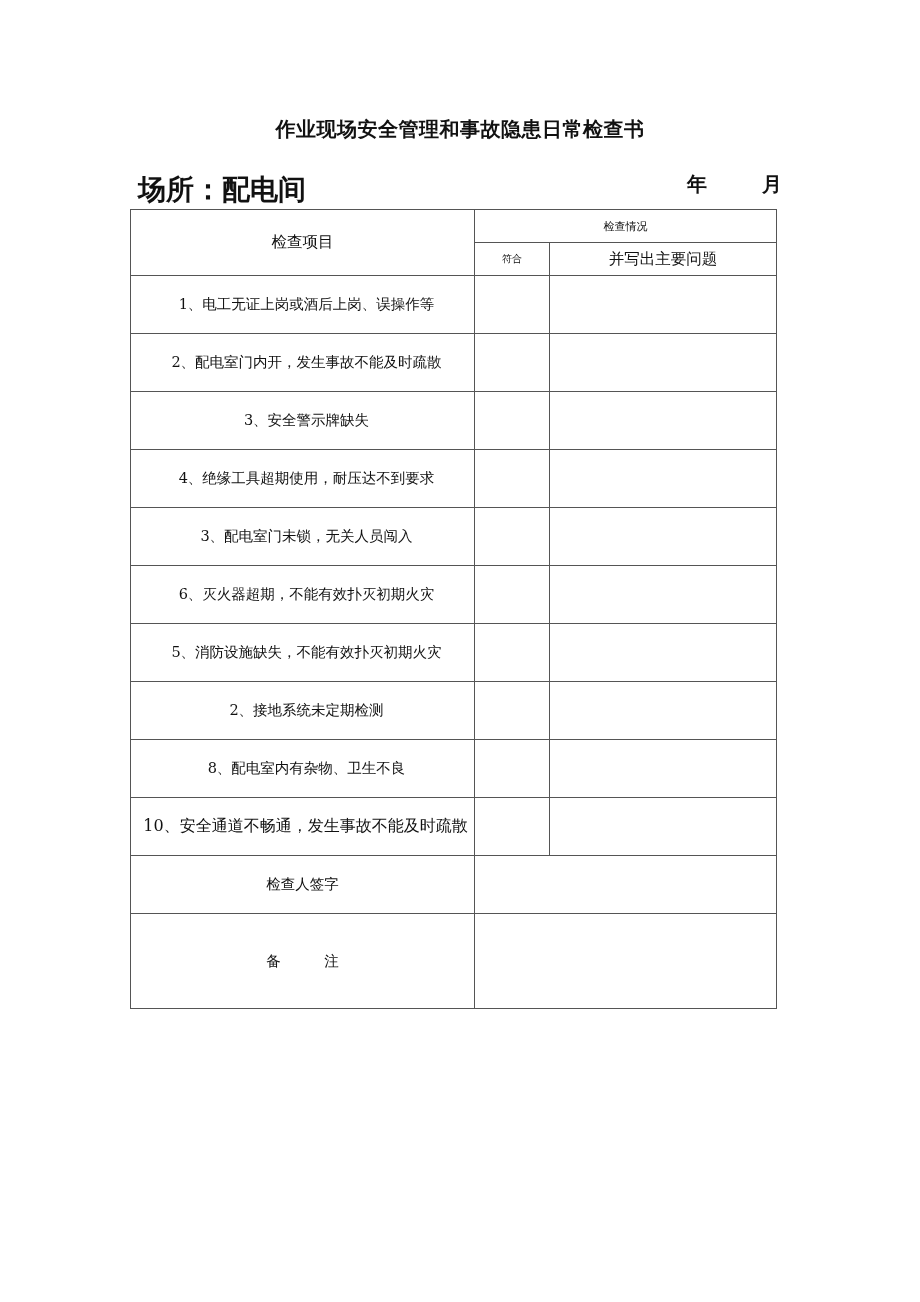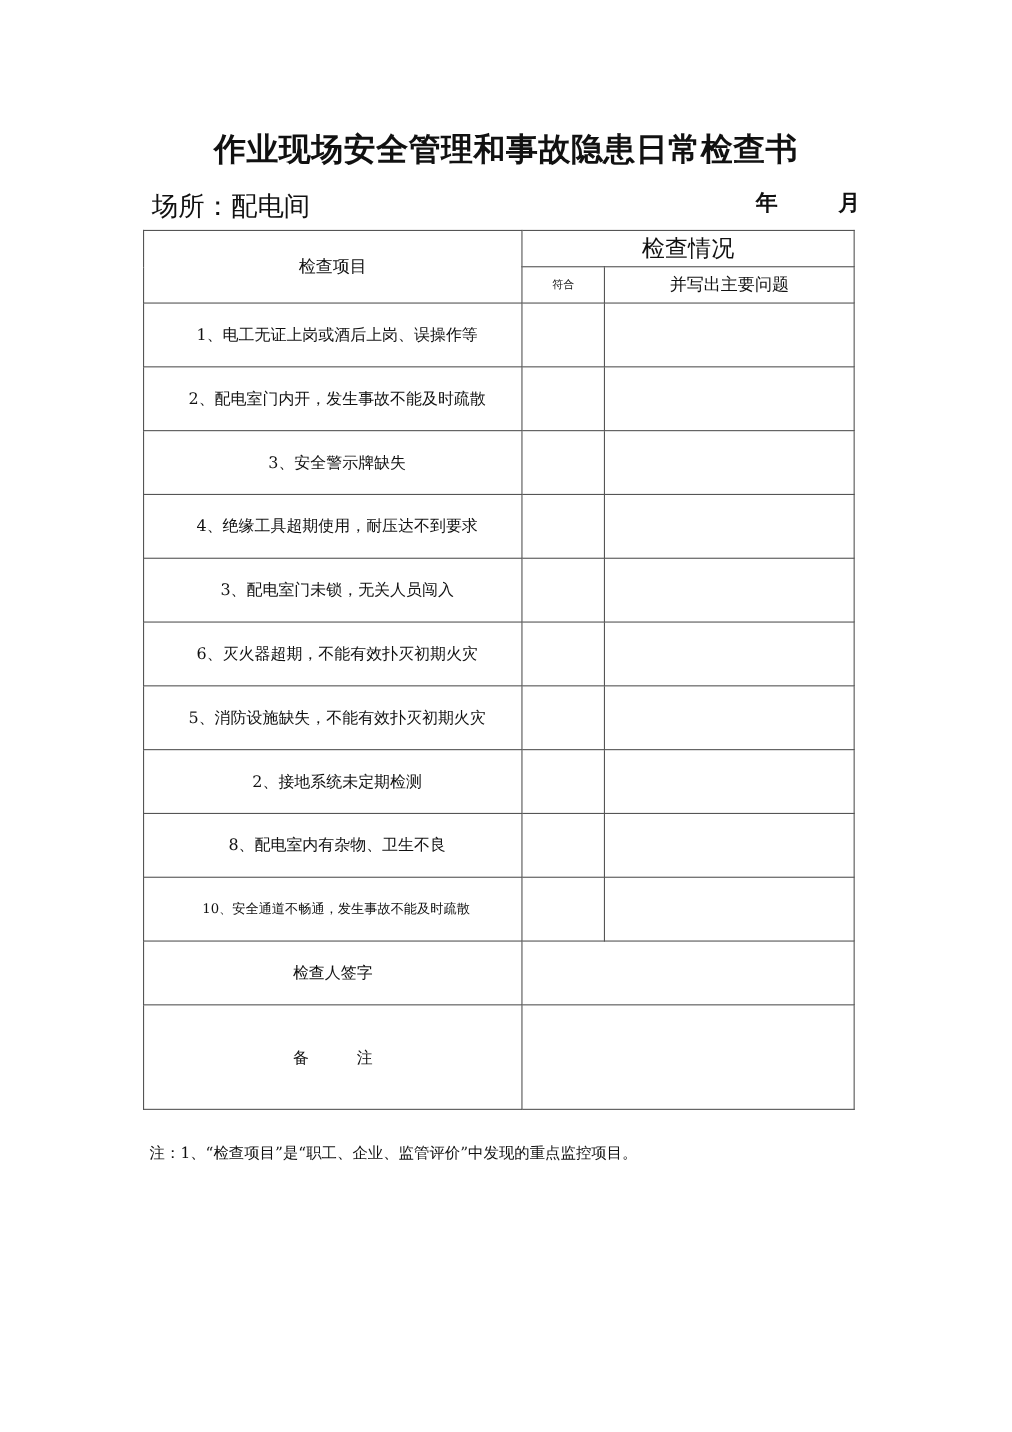--- a/index.html
+++ b/index.html
@@ -1,18 +1,18 @@
 <!DOCTYPE html>
 <html><head>
 <meta charset="utf-8">
 <style>
   html, body { margin:0; padding:0; background:#ffffff; }
   body { width:920px; height:1302px; position:relative; font-family:"DejaVu Serif","Liberation Serif",serif; color:#111; }
-  .title { position:absolute; left:0; width:920px; top:116px; text-align:center; font-family:"DejaVu Sans","Liberation Sans",sans-serif; font-size:29px; font-weight:bold; letter-spacing:0.5px; }
-  .place { position:absolute; left:138px; top:171px; font-family:"DejaVu Sans","Liberation Sans",sans-serif; font-size:24px; font-weight:normal; }
+  .title { position:absolute; left:0; width:920px; top:116px; text-align:center; font-family:"DejaVu Sans","Liberation Sans",sans-serif; font-size:20px; font-weight:bold; letter-spacing:0.5px; }
+  .place { position:absolute; left:138px; top:171px; font-family:"DejaVu Sans","Liberation Sans",sans-serif; font-size:28px; font-weight:bold; }
   .year { position:absolute; left:687px; top:171px; font-family:"DejaVu Sans","Liberation Sans",sans-serif; font-size:20px; font-weight:bold; }
   .month { position:absolute; left:762px; top:171px; font-family:"DejaVu Sans","Liberation Sans",sans-serif; font-size:20px; font-weight:bold; }
   table.grid { position:absolute; left:130px; top:209px; width:646px; border-collapse:collapse; table-layout:fixed; }
   table.grid td { border:1.3px solid #555; padding:0; font-size:14.5px; }
   td.c { text-align:center; }
   td.item { padding-left:8px !important; text-align:center; }
   .notes { position:absolute; left:136px; top:1038px; font-size:14px; line-height:22px; }
 </style>
 </head>
 <body>
@@ -24,21 +24,21 @@
 
 <table class="grid">
   <colgroup>
     <col style="width:344px">
     <col style="width:75px">
     <col style="width:227px">
   </colgroup>
   <tbody>
       <tr style="height:33px">
     <td class="c" rowspan="2" style="font-size:15.5px">检查项目</td>
-    <td class="c" colspan="2" style="font-size:21px">检查情况</td>
+    <td class="c" colspan="2" style="font-size:11px">检查情况</td>
   </tr>
   <tr style="height:33px">
     <td class="c" style="font-size:10px">符合</td>
     <td class="c" style="font-size:15.5px">并写出主要问题</td>
   </tr>
 
   <tr style="height:58px">
     <td class="item">1、电工无证上岗或酒后上岗、误操作等</td>
     <td></td>
     <td></td>
@@ -77,31 +77,30 @@
     <td class="item">2、接地系统未定期检测</td>
     <td></td>
     <td></td>
   </tr>
   <tr style="height:58px">
     <td class="item">8、配电室内有杂物、卫生不良</td>
     <td></td>
     <td></td>
   </tr>
   <tr style="height:58px">
-    <td class="item" style="padding-left:6px !important; white-space:nowrap; font-size:12px">10、安全通道不畅通，发生事故不能及时疏散</td>
+    <td class="item" style="padding-left:6px !important; white-space:nowrap; font-size:16px">10、安全通道不畅通，发生事故不能及时疏散</td>
     <td></td>
     <td></td>
   </tr>
 
   <tr style="height:58px">
     <td class="c">检查人签字</td>
     <td colspan="2"></td>
   </tr>
   <tr style="height:95px">
     <td class="c" style="white-space:pre">备　　　注</td>
     <td colspan="2"></td>
   </tr>
 </tbody>
   </table>
 
 <div class="notes">
-  <div>注：1、“检查项目”是“职工、企业、监管评价”中发现的重点监控项目。</div>
 </div>
 
 </body></html>

